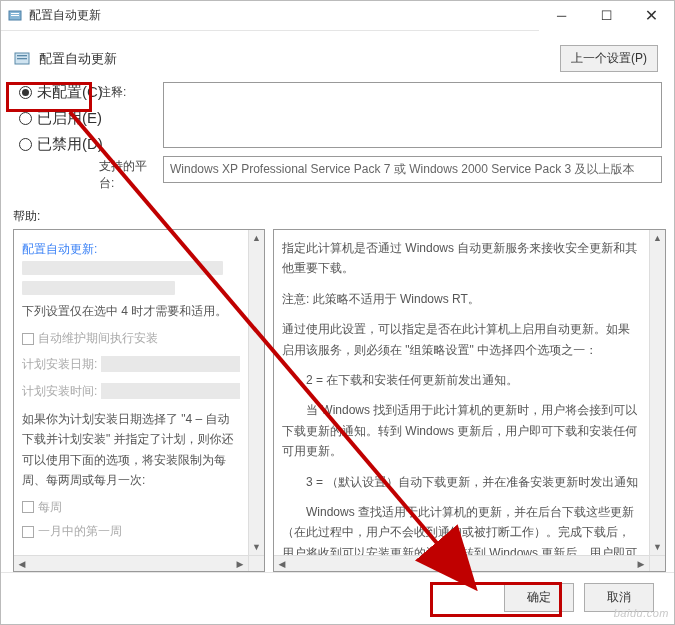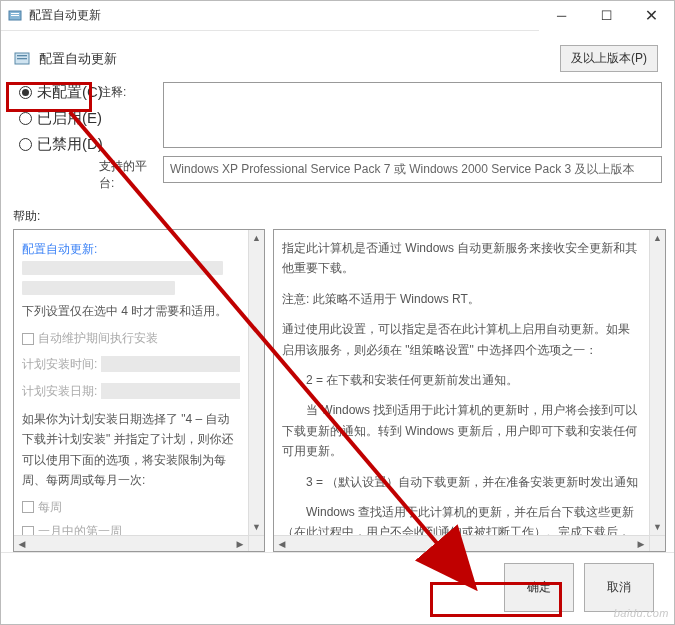--- a/index.html
+++ b/index.html
@@ -125,21 +125,21 @@
     .chk { width:12px; height:12px; border:1px solid #aaa; display:inline-block; vertical-align:middle; margin-right:4px; background:#fff; }
     .muted { color:#aaa; }
     .section-title { color:#3b82f6; margin-bottom:4px; }
     .opt-block { margin: 2px 0 6px 0; }
     
     .footer {
       display:flex; justify-content:flex-end; gap:10px; padding:10px 20px 12px 0;
       border-top:1px solid #e5e5e5;
     }
     .btn {
-      background:#f0f0f0; border:1px solid #adadad; padding:15px 22px; font-size:12px; color:#333;
+      background:#f0f0f0; border:1px solid #adadad; padding:5px 22px; font-size:12px; color:#333;
     }
     
     .redbox { position:absolute; border:3px solid #c00000; pointer-events:none; }
     .arrow-svg { position:absolute; left:0; top:0; pointer-events:none; z-index:50; }
     .watermark {
       position:absolute; right:6px; bottom:6px; font-size:11px; color:#c9c9c9;
       letter-spacing:0.5px; font-style:italic;
     }
     .helptext p { margin-bottom: 10px; }
     .pane.left .row { margin:1px 0; }
@@ -167,21 +167,21 @@
 
   <div class="header-row">
     <span class="hicon">
       <svg width="16" height="16" viewBox="0 0 16 16">
           <rect x="1" y="2" width="14" height="11" fill="#cfe3f0" stroke="#5b89a8"></rect>
           <rect x="3" y="4" width="10" height="1.3" fill="#5b89a8"></rect>
           <rect x="3" y="7" width="10" height="1.3" fill="#5b89a8"></rect>
         </svg>
     </span>
     <span class="htitle">配置自动更新</span>
-    <button class="navbtn"><span>及以上版本(P)</span></button>
+    <button class="navbtn"><span>上一个设置(P)</span></button>
   </div>
 
   <div class="upper">
     <div class="radio-col">
       <label class="radio-row">
         <span class="radio selected"></span>
         <span>未配置(C)</span>
       </label>
       <label class="radio-row">
         <span class="radio"></span>
@@ -211,25 +211,25 @@
   <div class="panes">
 
     <div class="pane left">
       <div class="scroll-inner">
         <div class="section-title row">配置自动更新:</div>
         <div class="greybar opt-block" style="width:92%"></div>
         <div class="greybar opt-block" style="width:70%"></div>
         <div class="row" style="color:#555; margin:6px 0 6px 0;">下列设置仅在选中 4 时才需要和适用。</div>
         <div class="row muted"><span class="chk"></span><span>自动维护期间执行安装</span></div>
         <div class="row rowflex muted" style="margin-top:6px;">
-          <span>计划安装时间:</span>
+          <span>计划安装日期:</span>
           <span class="dropdown-ph"></span>
         </div>
         <div class="row rowflex muted" style="margin-top:6px;">
-          <span>计划安装日期:</span>
+          <span>计划安装时间:</span>
           <span class="dropdown-ph"></span>
         </div>
         <div class="row" style="color:#555; margin-top:8px;">如果你为计划安装日期选择了 "4 – 自动下载并计划安装" 并指定了计划，则你还可以使用下面的选项，将安装限制为每周、每两周或每月一次:</div>
         <div class="row muted" style="margin-top:6px;"><span class="chk"></span><span>每周</span></div>
         <div class="row muted" style="margin-top:4px;"><span class="chk"></span><span>一月中的第一周</span></div>
       </div>
       <div class="vscroll">
         <span class="sbtn">▲</span>
         <span class="sbtn">▼</span>
       </div>

